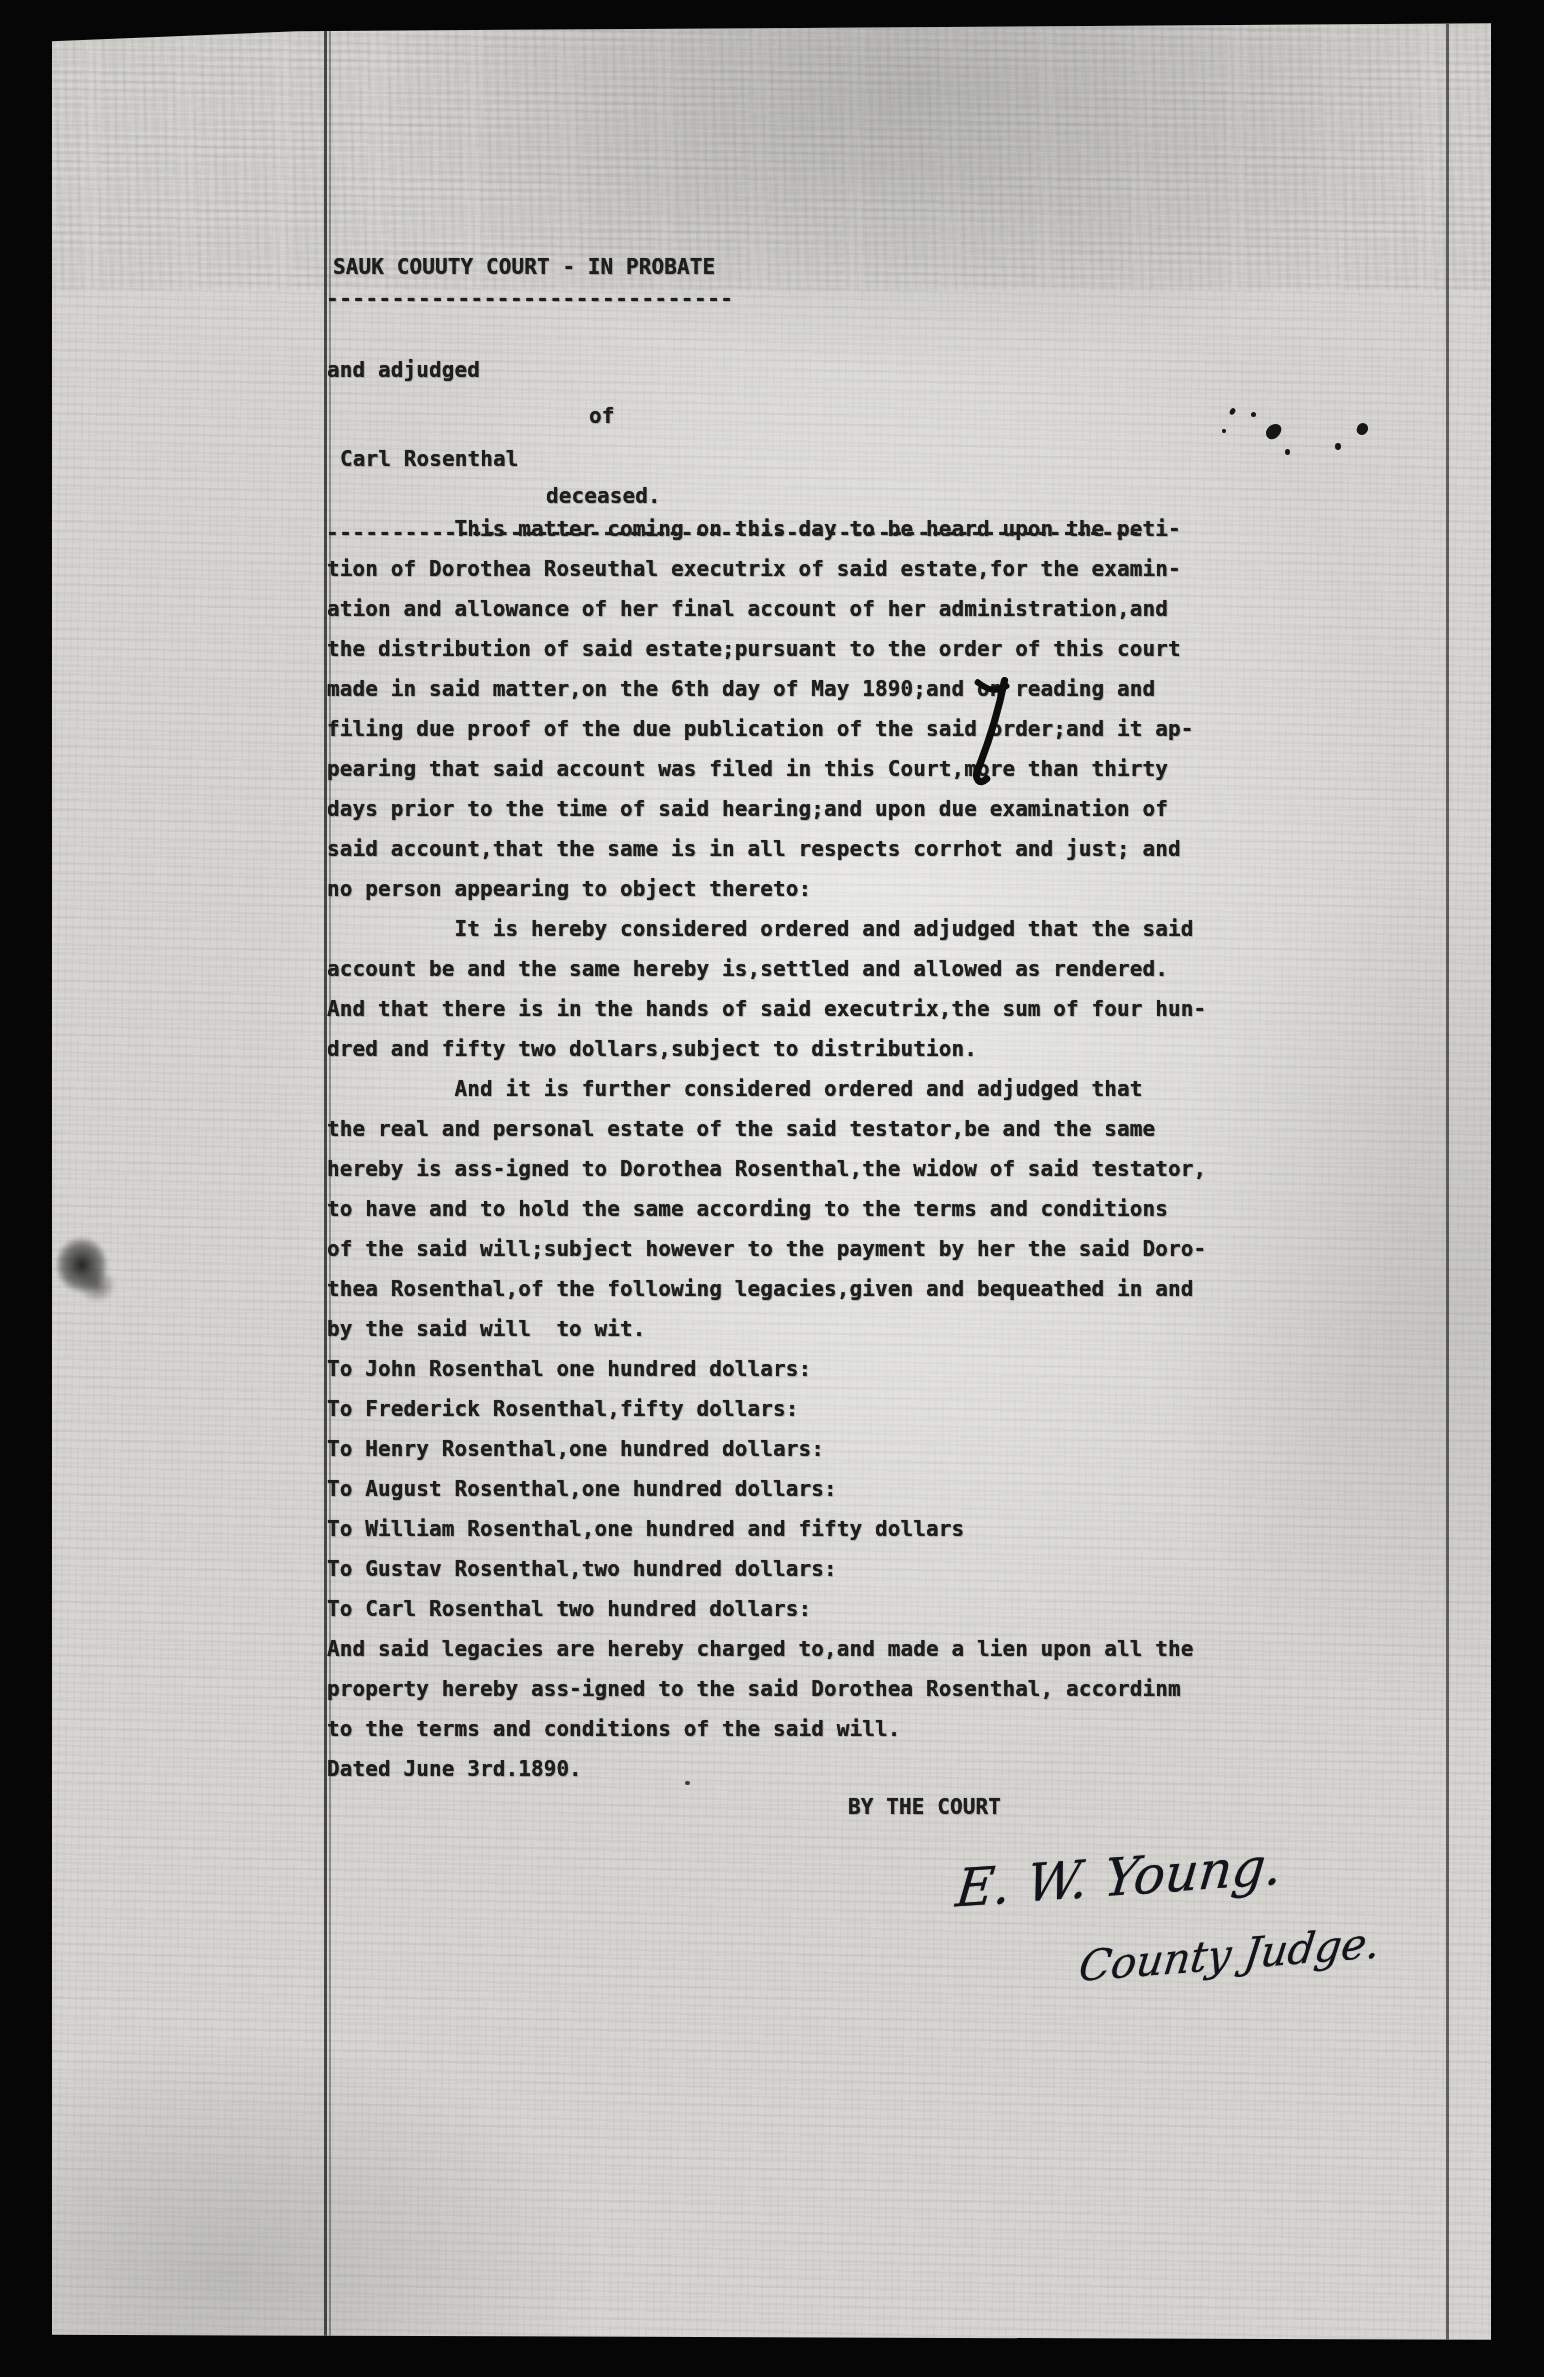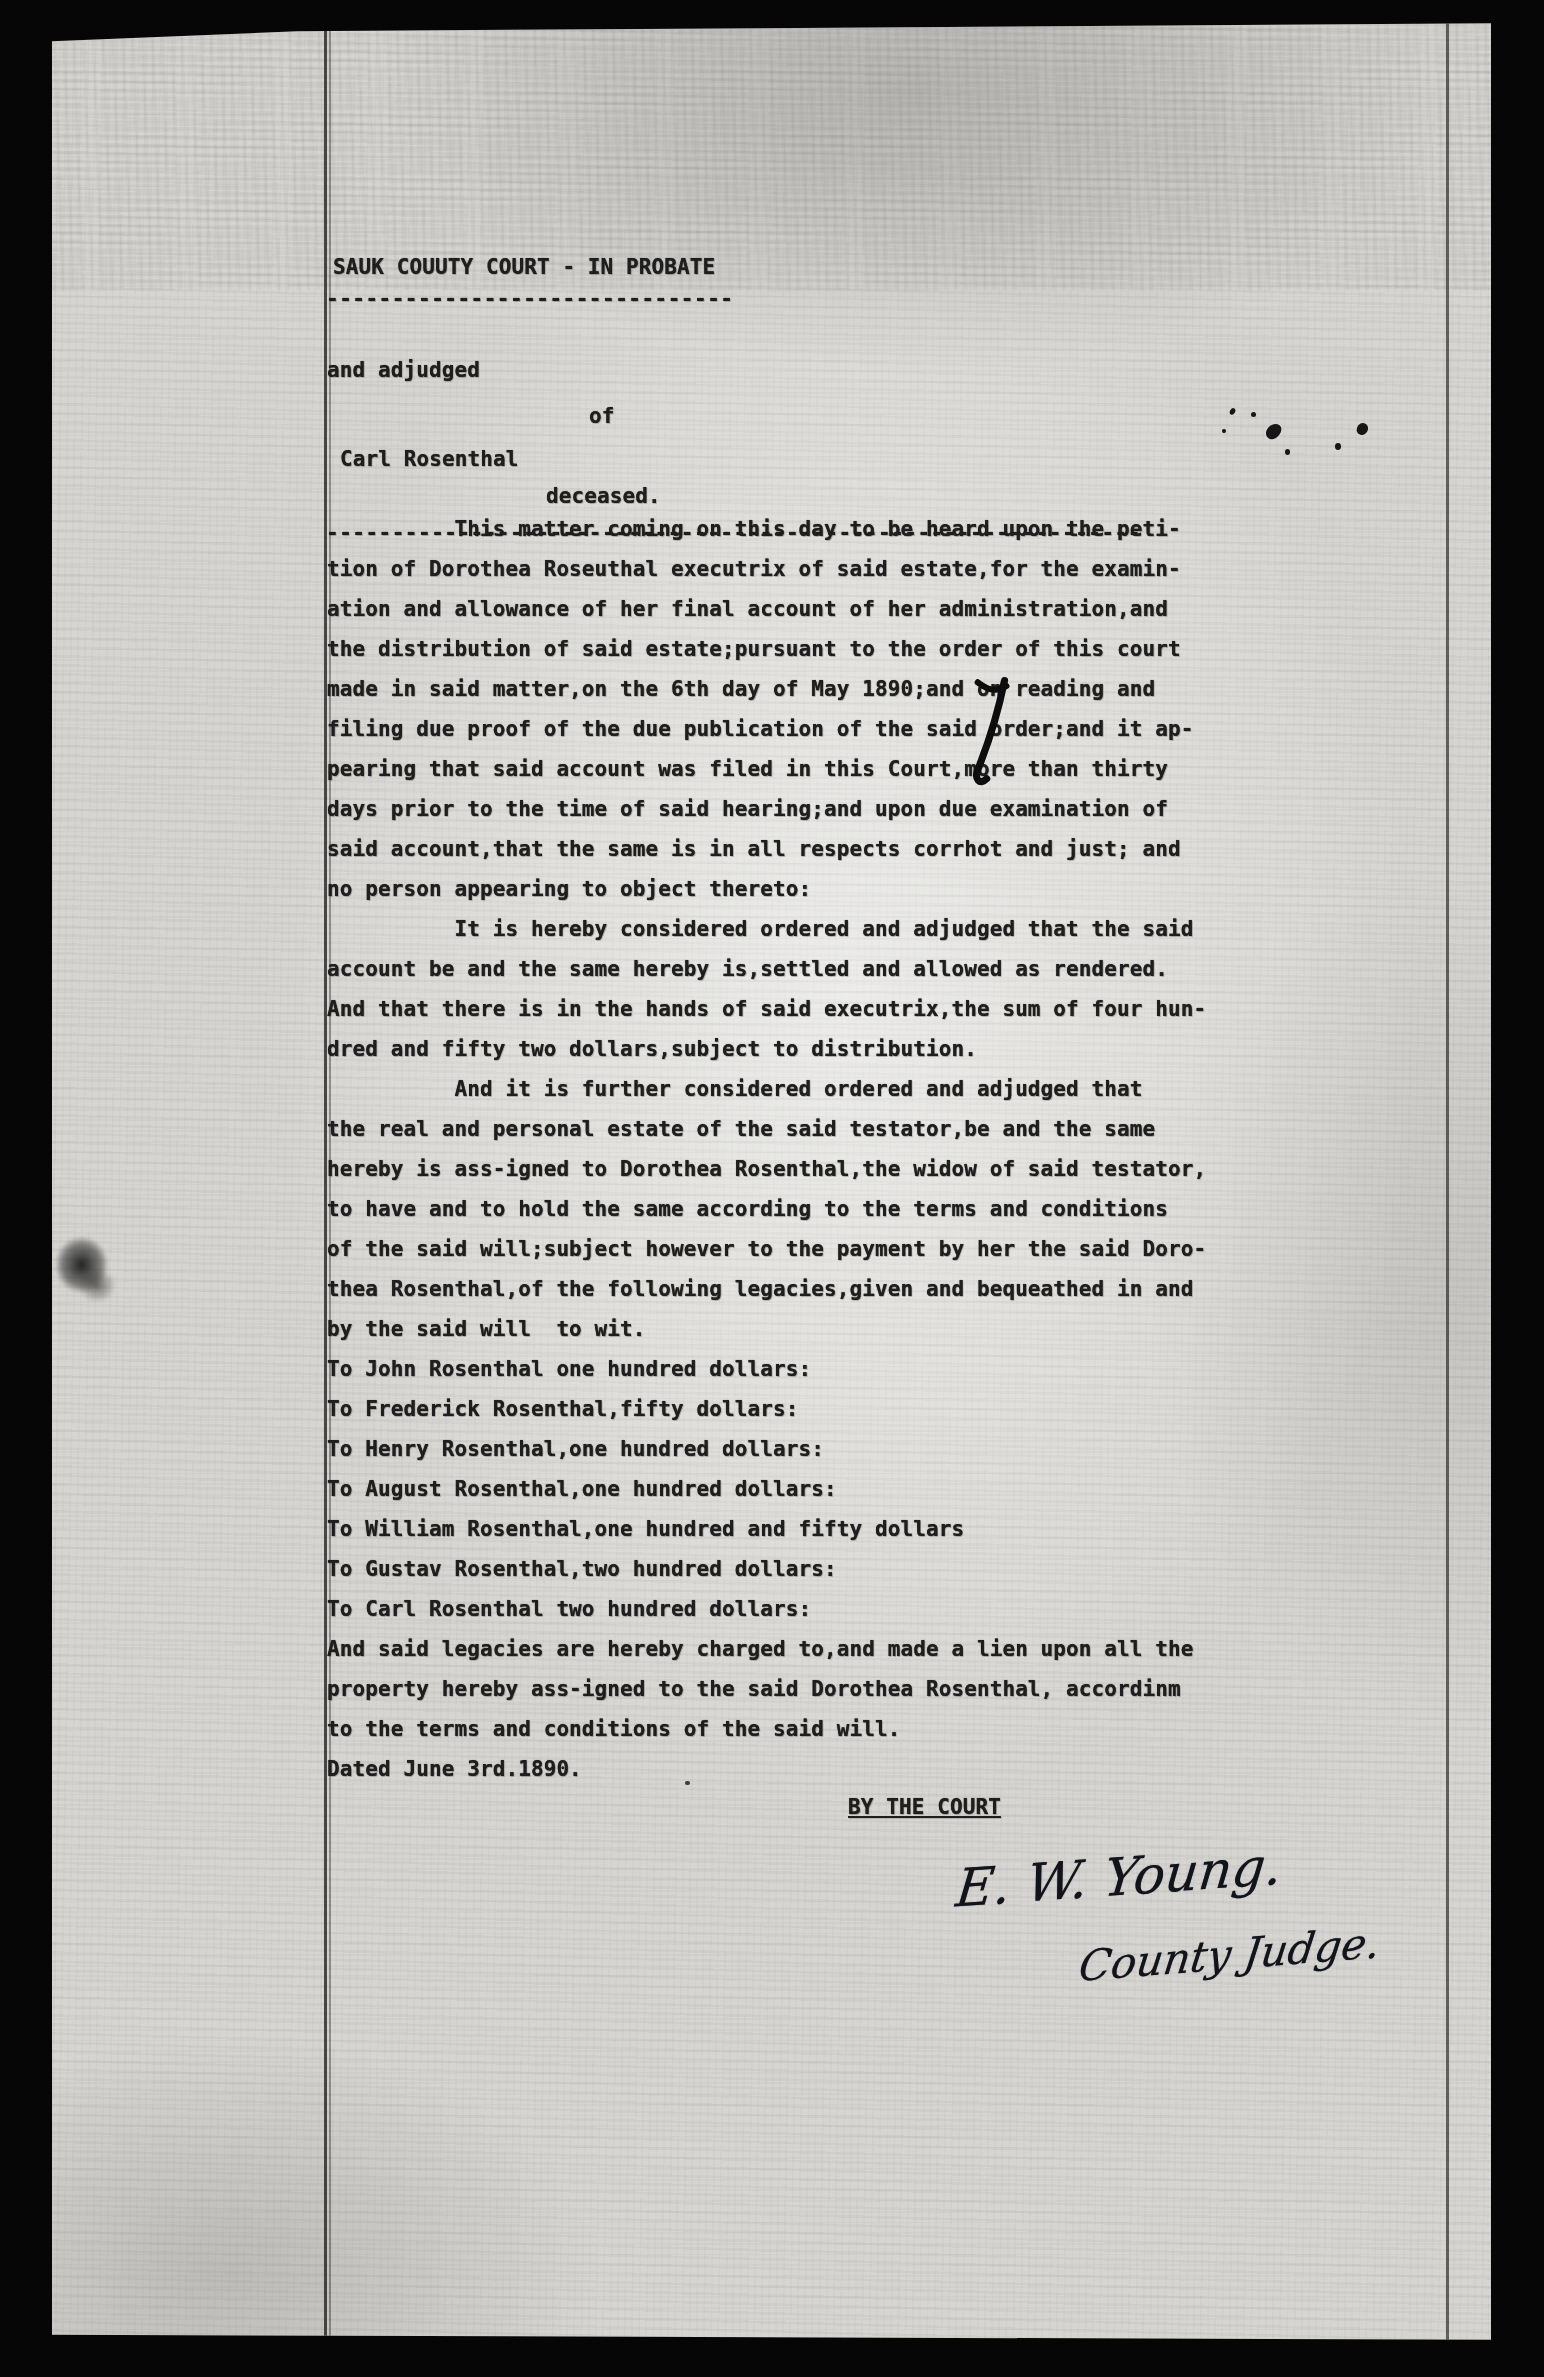--- a/index.html
+++ b/index.html
@@ -124,21 +124,21 @@
 To Henry Rosenthal,one hundred dollars:
 To August Rosenthal,one hundred dollars:
 To William Rosenthal,one hundred and fifty dollars
 To Gustav Rosenthal,two hundred dollars:
 To Carl Rosenthal two hundred dollars:
 And said legacies are hereby charged to,and made a lien upon all the
 property hereby ass-igned to the said Dorothea Rosenthal, accordinm
 to the terms and conditions of the said will.
 Dated June 3rd.1890.</div>
 
-  <div class="typed" style="left:796px;top:1773px;text-decoration:underline;">BY THE COURT</div>
+  <div class="typed" style="left:796px;top:1773px;">BY THE COURT</div>
 
   <div class="handwriting sig-name" style="left:904px;top:1825px;">E. W. Young.</div>
   <div class="handwriting sig-title" style="left:1027px;top:1908px;">County Judge.</div>
 
   <svg class="correction-y" viewBox="0 0 70 130">
     <path d="M14,6 C24,14 34,18 46,10" fill="none" stroke="#0d0d0d" stroke-width="7" stroke-linecap="round"></path>
     <path d="M44,4 C38,34 26,74 14,104 C10,114 16,122 24,114" fill="none" stroke="#0d0d0d" stroke-width="8" stroke-linecap="round"></path>
   </svg>
 
   <div class="smudge"></div>

